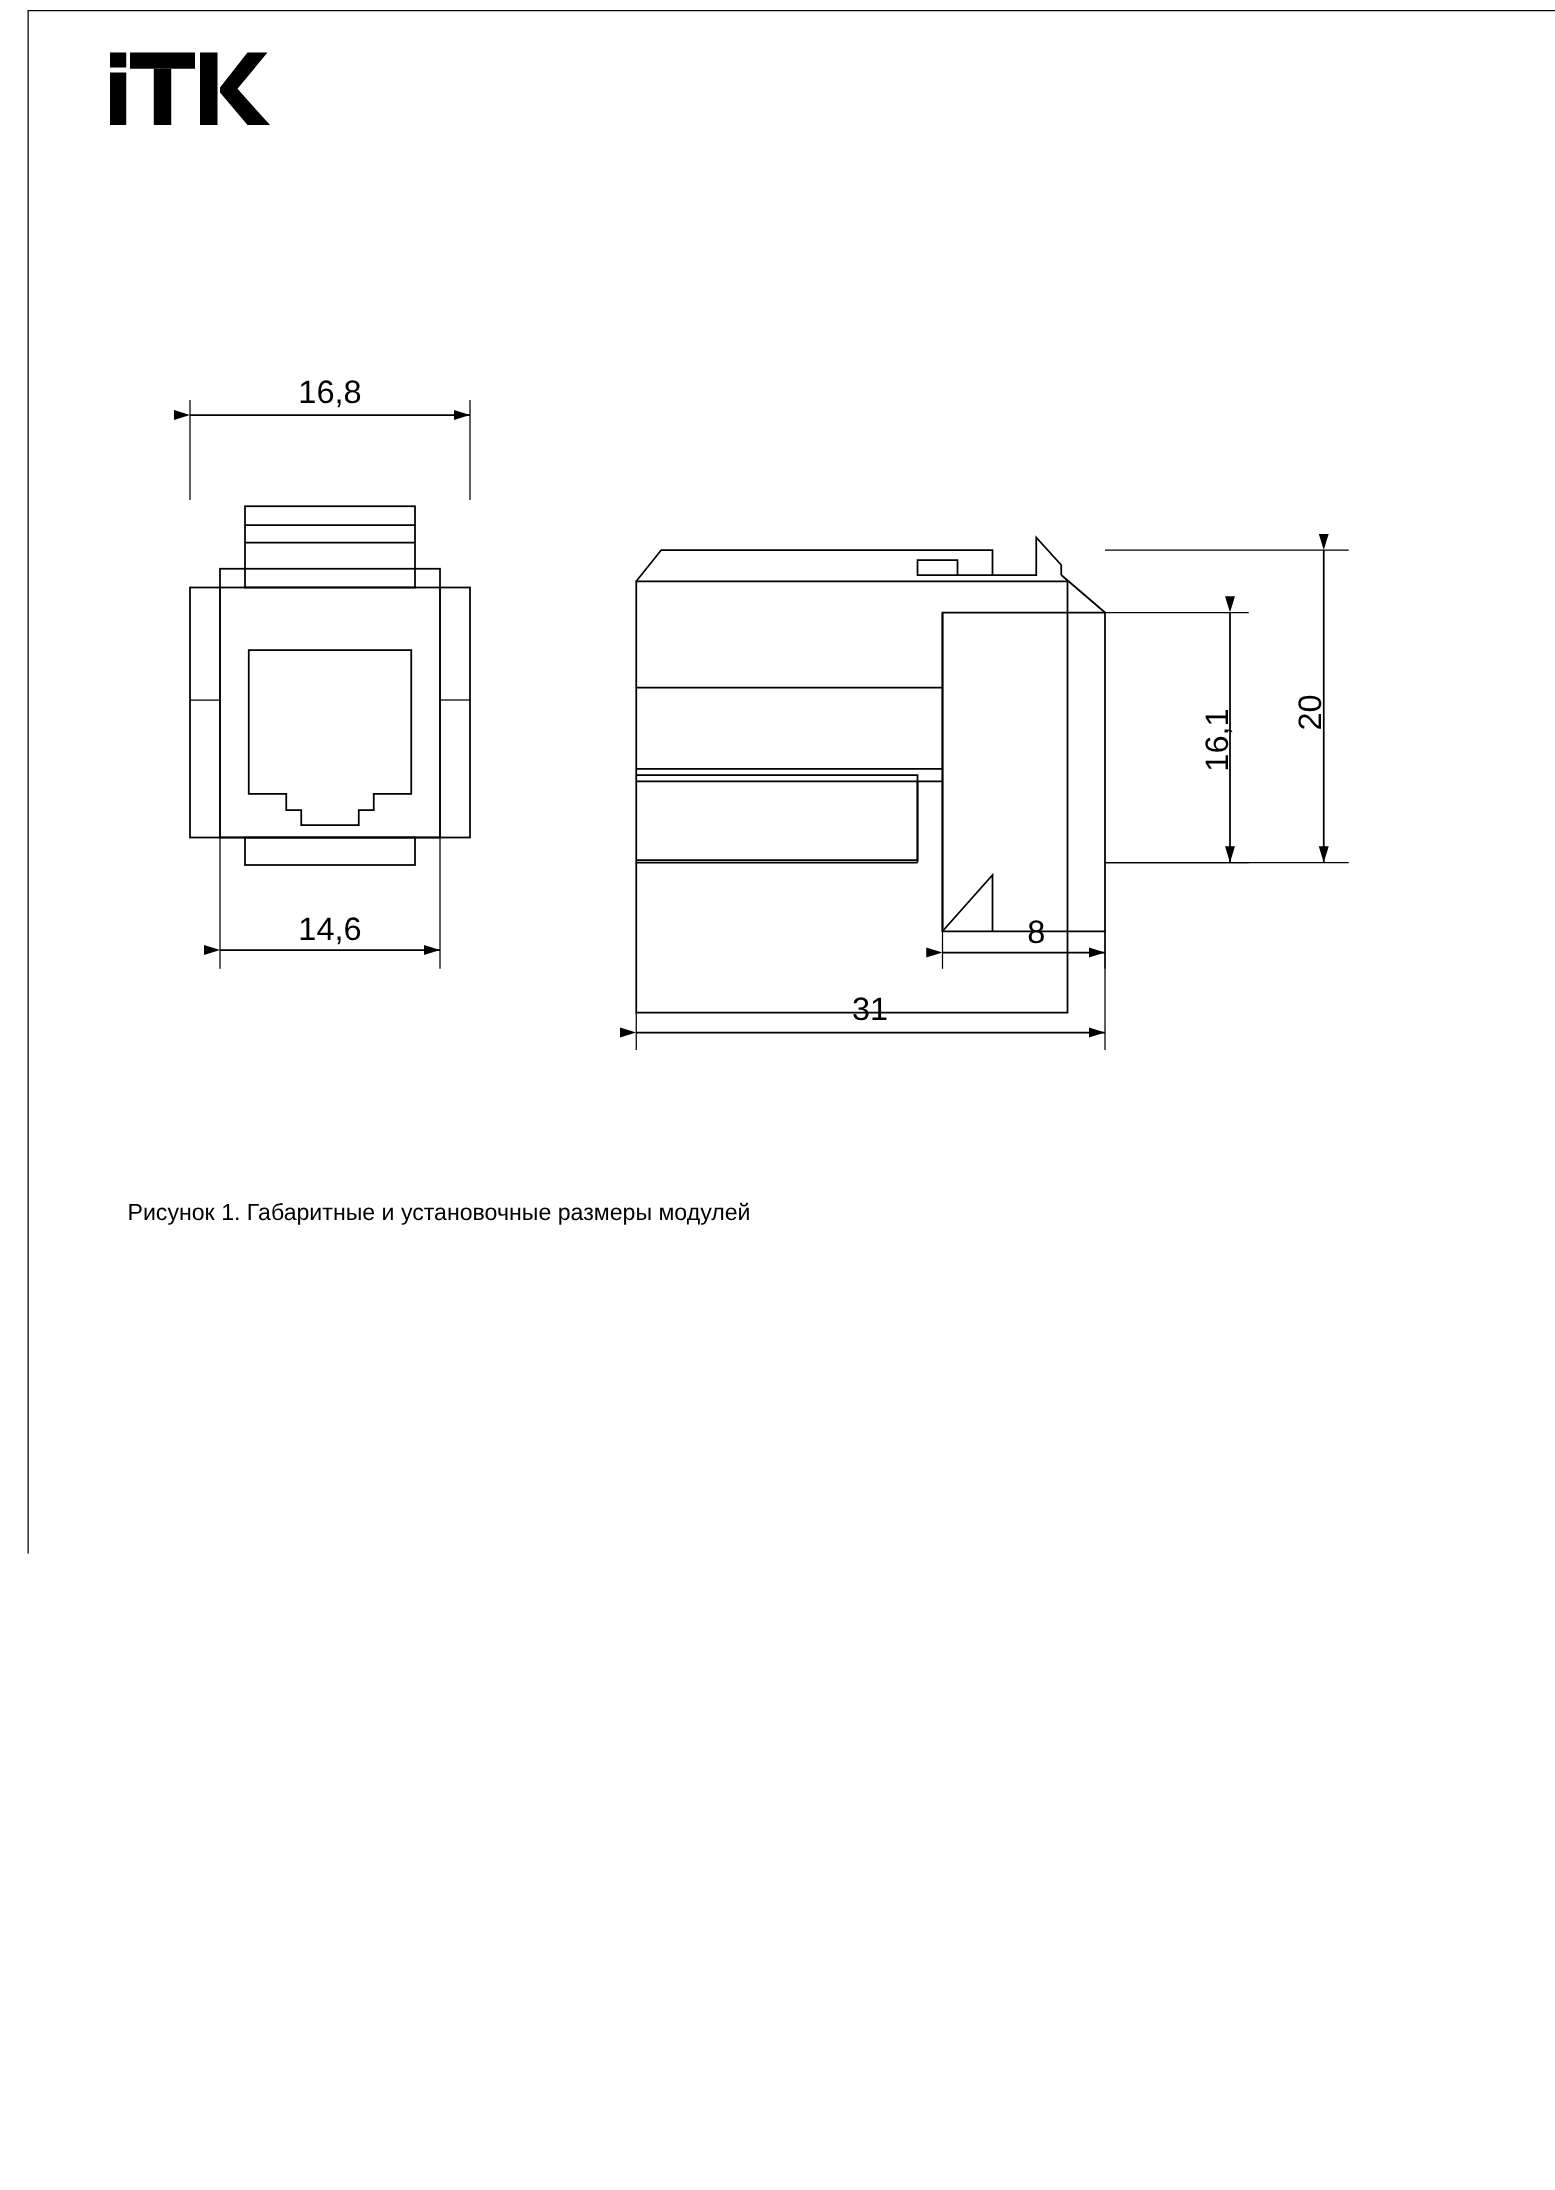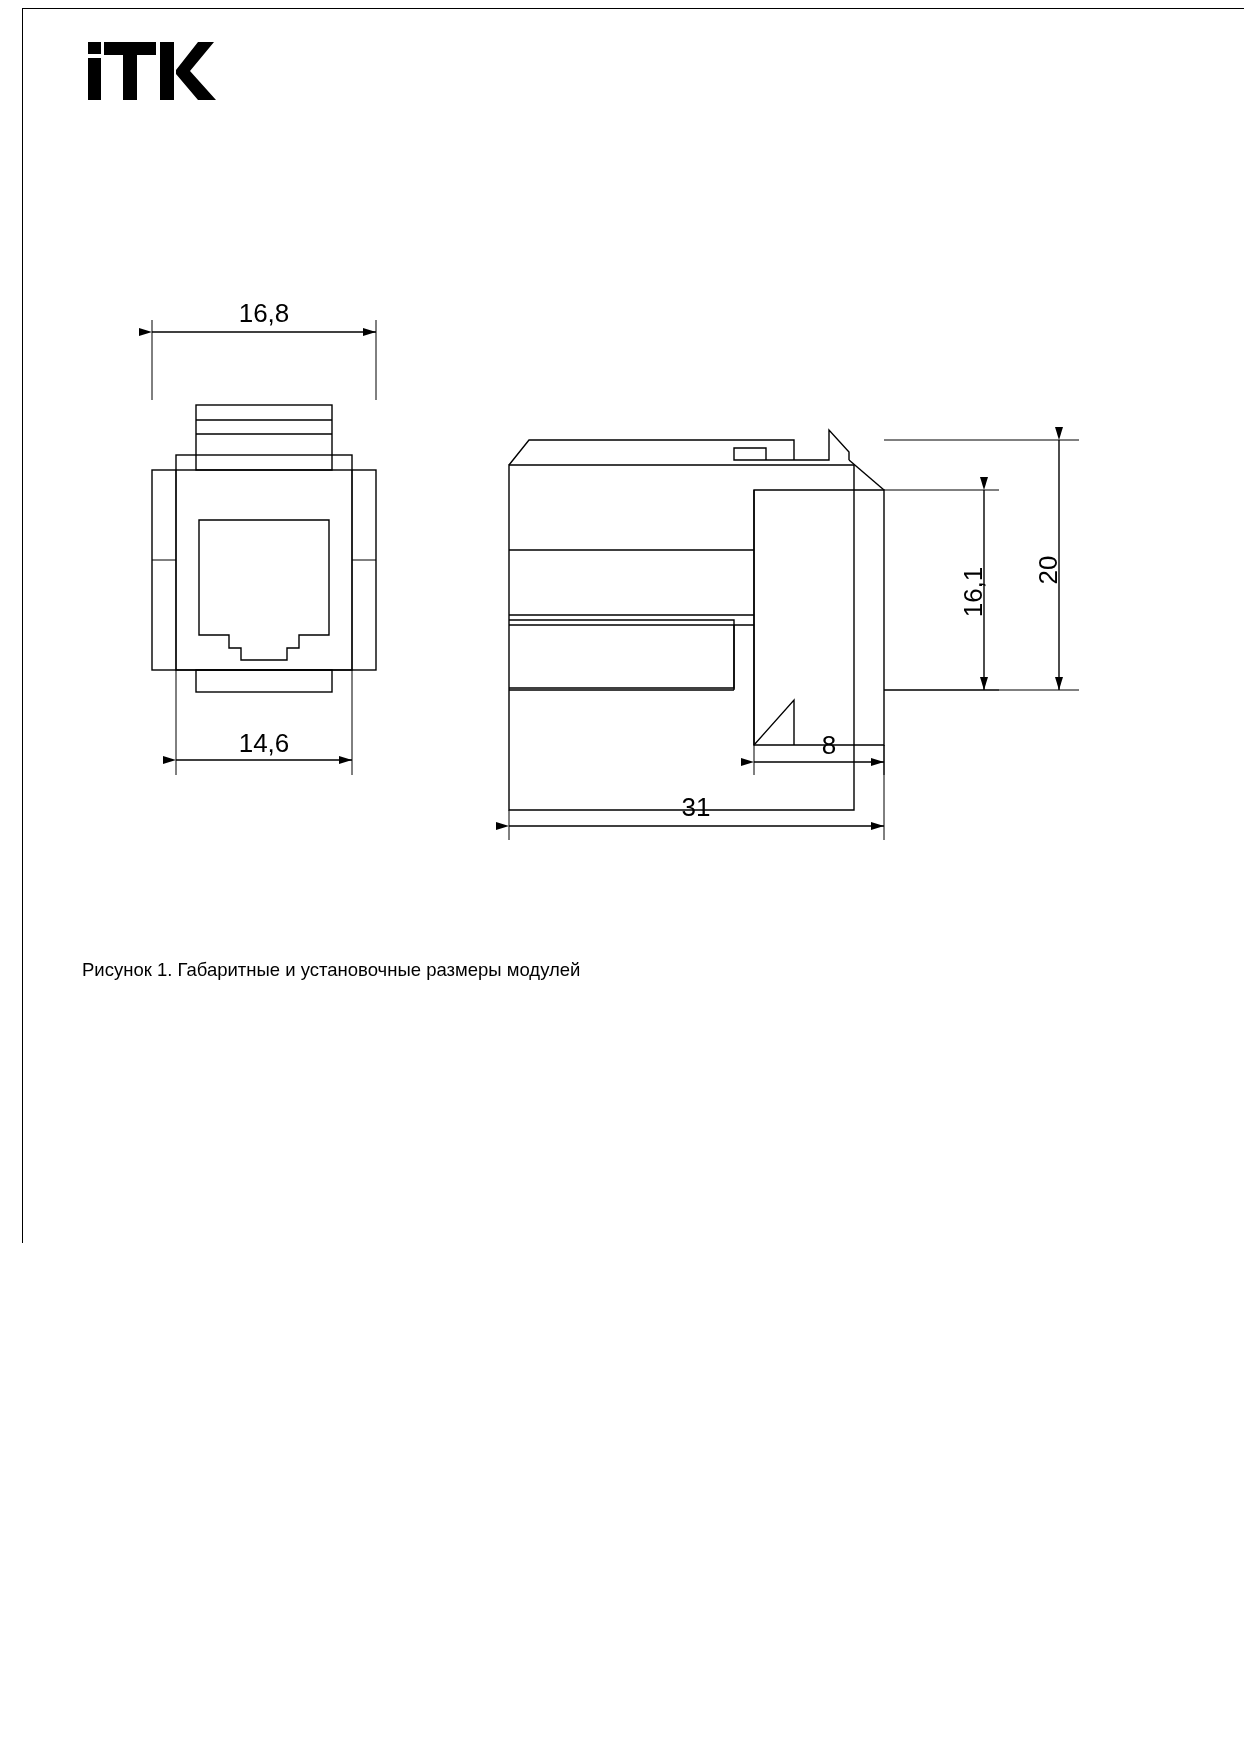--- a/index.html
+++ b/index.html
@@ -37,21 +37,21 @@
   }
   #drawing {
     position: absolute;
     left: 80px;
     top: 270px;
     width: 1080px;
     height: 600px;
   }
   #caption {
     position: absolute;
-    left: 68px;
+    left: 88px;
     top: 958px;
     font-size: 18.5px;
     line-height: 24px;
     white-space: nowrap;
     color: #000000;
   }
   svg text {
     font-family: "Liberation Sans", sans-serif;
     fill: #000000;
   }

